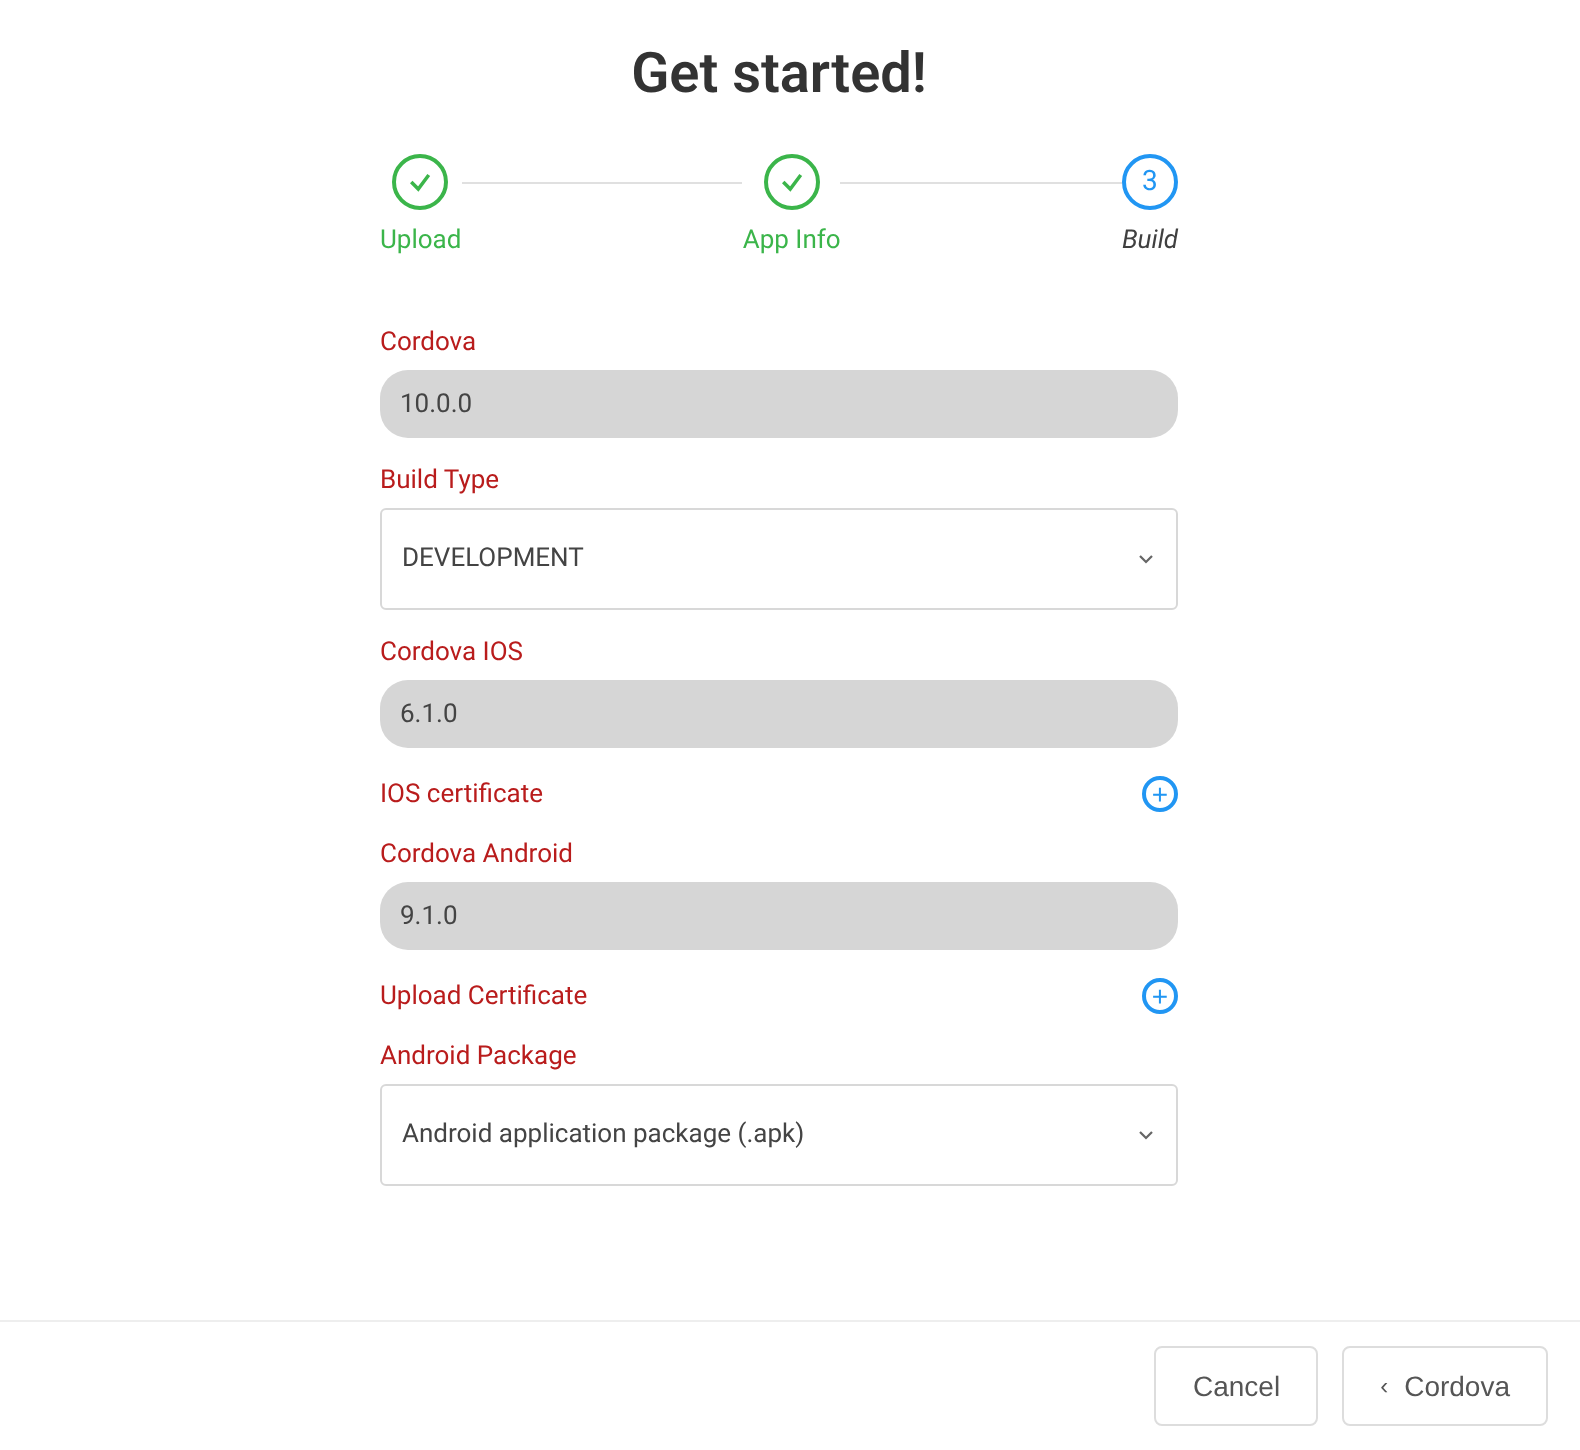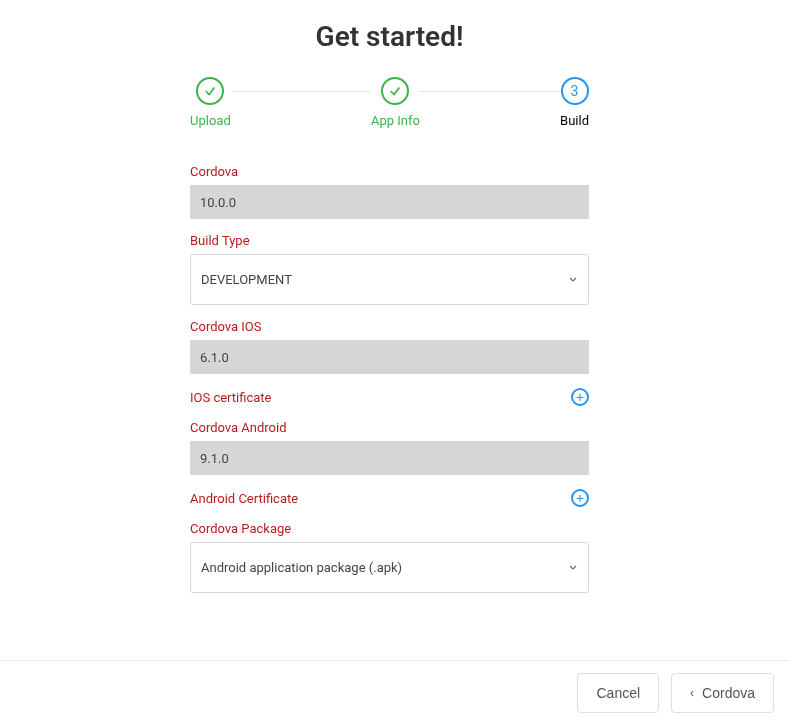--- a/index.html
+++ b/index.html
@@ -46,21 +46,21 @@
       background: #fff;
       font-size: 14px;
     }
     .step-circle.done { border-color: #3bb54a; color: #3bb54a; }
     .step-circle.current { border-color: #2196f3; color: #2196f3; }
     .step-label {
       margin-top: 8px;
       font-size: 13px;
     }
     .step-label.done { color: #3bb54a; }
-    .step-label.current { color: #000000; }
+    .step-label.current { color: #404040; font-style: italic; }
     .step-line {
       flex: 1 1 auto;
       height: 1px;
       background: #e0e0e0;
       margin-top: 14px;
     }
     .check { stroke: #3bb54a; stroke-width: 2; fill: none; }
     .form {
       padding: 0 190px;
     }
@@ -91,21 +91,21 @@
       cursor: pointer;
       font-size: 14px;
       line-height: 1;
       padding: 0;
     }
     .readonly-input {
       width: 100%;
       height: 34px;
       background: #d6d6d6;
       border: none;
-      border-radius: 0;
+      border-radius: 14px;
       padding: 0 10px;
       font-size: 13px;
       color: #444;
       display: flex;
       align-items: center;
     }
     .select-wrap {
       position: relative;
       width: 100%;
     }
@@ -229,29 +229,29 @@
       </div>
     </div>
 
     <div class="field-group">
       <span class="field-label">Cordova Android</span>
       <div class="readonly-input">9.1.0</div>
     </div>
 
     <div class="field-group">
       <div class="label-row">
-        <span class="field-label">Android Certificate</span>
+        <span class="field-label">Upload Certificate</span>
         <button class="add-btn">
           <span>+</span>
         </button>
       </div>
     </div>
 
     <div class="field-group">
-      <span class="field-label">Cordova Package</span>
+      <span class="field-label">Android Package</span>
       <div class="select-wrap">
         <div class="select">Android application package (.apk)</div>
         <span class="select-caret">
           <svg width="12" height="12" viewBox="0 0 16 16">
               <polyline points="4,6 8,10 12,6" fill="none" stroke="#666" stroke-width="1.5"></polyline>
             </svg>
         </span>
       </div>
     </div>
 

